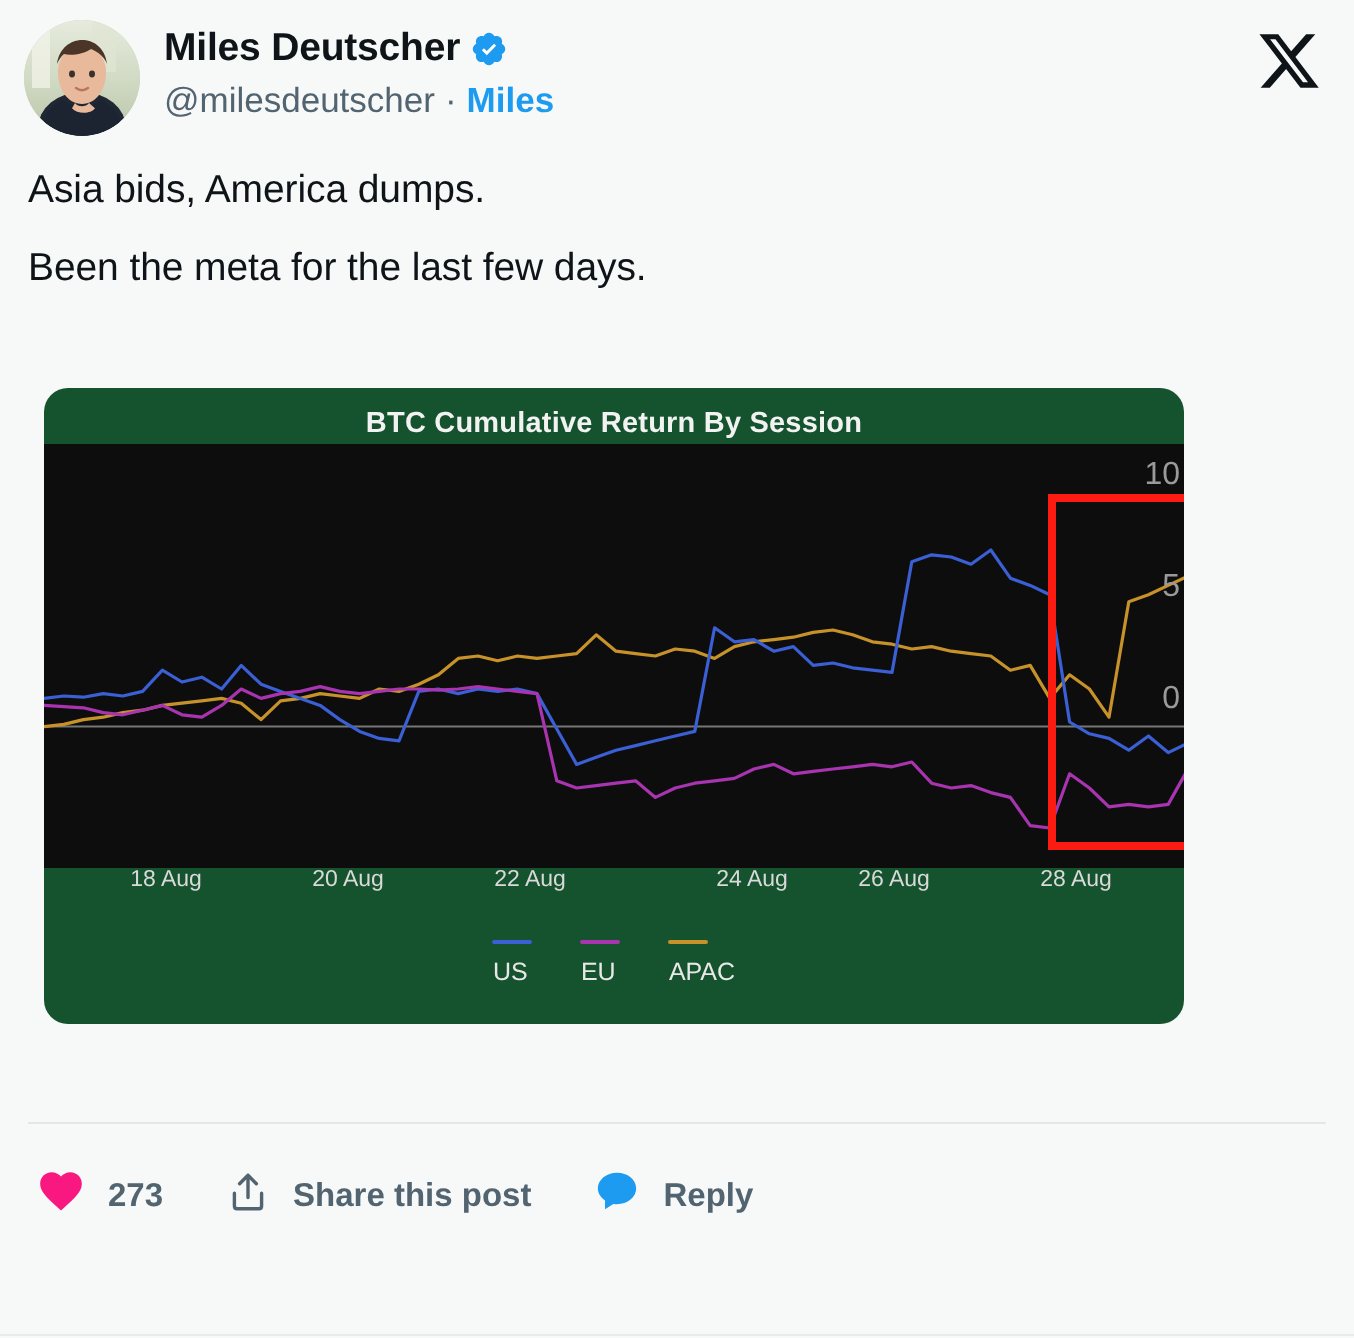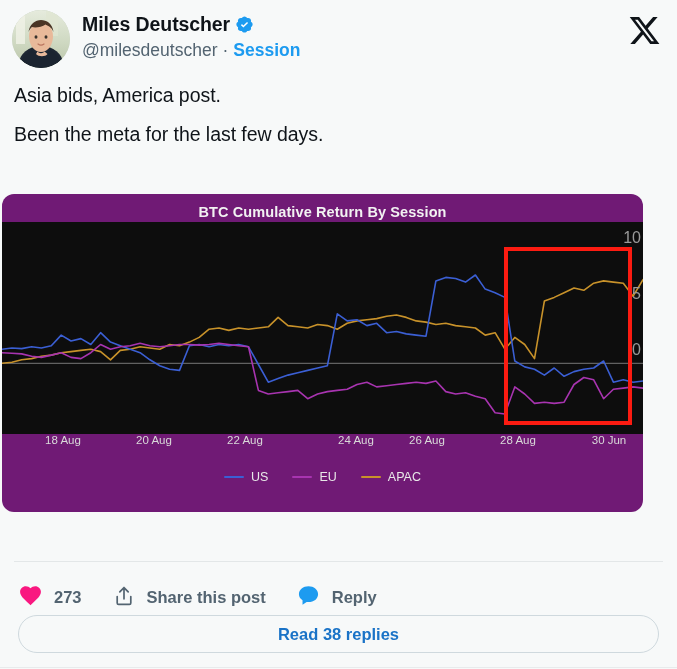--- a/index.html
+++ b/index.html
@@ -49,23 +49,23 @@
   .tweet-text {
     position: absolute; left: 14px; right: 14px; top: 83px;
     font-size: 19.5px; color: #0f1419; line-height: 25px;
     letter-spacing: -0.05px;
   }
   .tweet-text p { margin: 0; }
   .tweet-text p + p { margin-top: 14px; }
 
   
   .media {
-    position: absolute; left: 2px; top: 194px;
-    width: 641px; height: 318px;
-    background: #701a75;
+    position: absolute; left: 22px; top: 194px;
+    width: 570px; height: 318px;
+    background: #14532d;
     border-radius: 12px;
     overflow: hidden;
     cursor: pointer;
   }
   .chart-title {
     position: absolute; left: 0; right: 0; top: 10px;
     text-align: center;
     color: #f2f2f2; font-size: 14.5px; font-weight: bold;
     letter-spacing: 0.1px;
   }
@@ -80,21 +80,21 @@
   }
   .yaxis { position: absolute; right: 0px; top: 28px; width: 20px; height: 212px; }
   .ytick {
     position: absolute; right: 2px; transform: translateY(-50%);
     color: #9a9a9a; font-size: 16px; white-space: nowrap; overflow: hidden;
   }
   .legend {
     position: absolute; left: 0; right: 0; top: 276px;
     display: flex; justify-content: center; align-items: center; gap: 24px;
   }
-  .leg-item { display: flex; align-items: center; gap: 7px; cursor: pointer; }
+  .leg-item { display: flex; align-items: flex-start; gap: 7px; cursor: pointer; flex-direction: column; }
   .leg-line { width: 20px; height: 2px; display: block; border-radius: 1px; }
   .leg-label { color: #e8e8e8; font-size: 12.5px; }
   .redbox {
     position: absolute; left: 502px; top: 53px;
     width: 128px; height: 178px;
     border: 4px solid #fb1b11;
     pointer-events: none;
   }
 
   
@@ -175,33 +175,33 @@
         <span class="verified">
           <svg width="19" height="19" viewBox="0 0 24 24" aria-hidden="true">
             <path fill="#1d9bf0" d="M22.25 12c0-1.43-.88-2.67-2.19-3.34.46-1.39.2-2.9-.81-3.91s-2.52-1.27-3.91-.81C14.67 2.63 13.43 1.75 12 1.75s-2.67.88-3.34 2.19c-1.39-.46-2.9-.2-3.91.81s-1.27 2.52-.81 3.91C2.63 9.33 1.75 10.57 1.75 12s.88 2.67 2.19 3.34c-.46 1.39-.2 2.9.81 3.91s2.52 1.27 3.91.81c.67 1.31 1.91 2.19 3.34 2.19s2.67-.88 3.34-2.19c1.39.46 2.9.2 3.91-.81s1.27-2.52.81-3.91c1.31-.67 2.19-1.91 2.19-3.34z"></path>
             <path fill="#fff" d="M10.6 15.9l-3.1-3.1 1.3-1.3 1.8 1.8 4.6-4.6 1.3 1.3z"></path>
           </svg>
         </span>
       </div>
       <div class="handle-row">
         <span class="handle">@milesdeutscher</span>
         <span class="dot-sep">·</span>
-        <span class="follow">Session</span>
+        <span class="follow">Miles</span>
       </div>
     </div>
   </div>
 
   <div class="x-logo">
     <svg width="33" height="33" viewBox="0 0 24 24" aria-hidden="true">
       <path fill="#0f1419" d="M18.244 2.25h3.308l-7.227 8.26 8.502 11.24H16.17l-5.214-6.817L4.99 21.75H1.68l7.73-8.835L1.254 2.25H8.08l4.713 6.231zm-1.161 17.52h1.833L7.084 4.126H5.117z"></path>
     </svg>
   </div>
 
   <div class="tweet-text">
-    <p>Asia bids, America post.</p>
+    <p>Asia bids, America dumps.</p>
     <p>Been the meta for the last few days.</p>
   </div>
 
   <div class="media">
     <div class="chart-title">BTC Cumulative Return By Session</div>
 
     <div class="plot">
       <svg id="chart-svg" width="641" height="212" viewBox="0 0 641 212" xmlns="http://www.w3.org/2000/svg">
         <rect width="641" height="212" fill="#0d0d0d"></rect>
         <line id="zero-line" x1="0" y1="141.3" x2="641" y2="141.3" stroke="#777" stroke-width="1"></line>
@@ -269,18 +269,15 @@
     <div class="act">
       <span>
         <svg width="25" height="25" viewBox="0 0 24 24" aria-hidden="true">
           <path fill="#1d9bf0" d="M12 3.2c-5.08 0-9.2 3.36-9.2 7.5 0 2.36 1.35 4.46 3.46 5.83v4.27l3.96-2.6c.57.08 1.16.12 1.78.12 5.08 0 9.2-3.36 9.2-7.62S17.08 3.2 12 3.2z"></path>
         </svg>
       </span>
       <span class="act-label">Reply</span>
     </div>
   </div>
 
-  <div class="read-replies">
-    <span>Read 38 replies</span>
-  </div>
 
   <div class="bottom-rule"></div>
 </div>
 
 </body></html>

